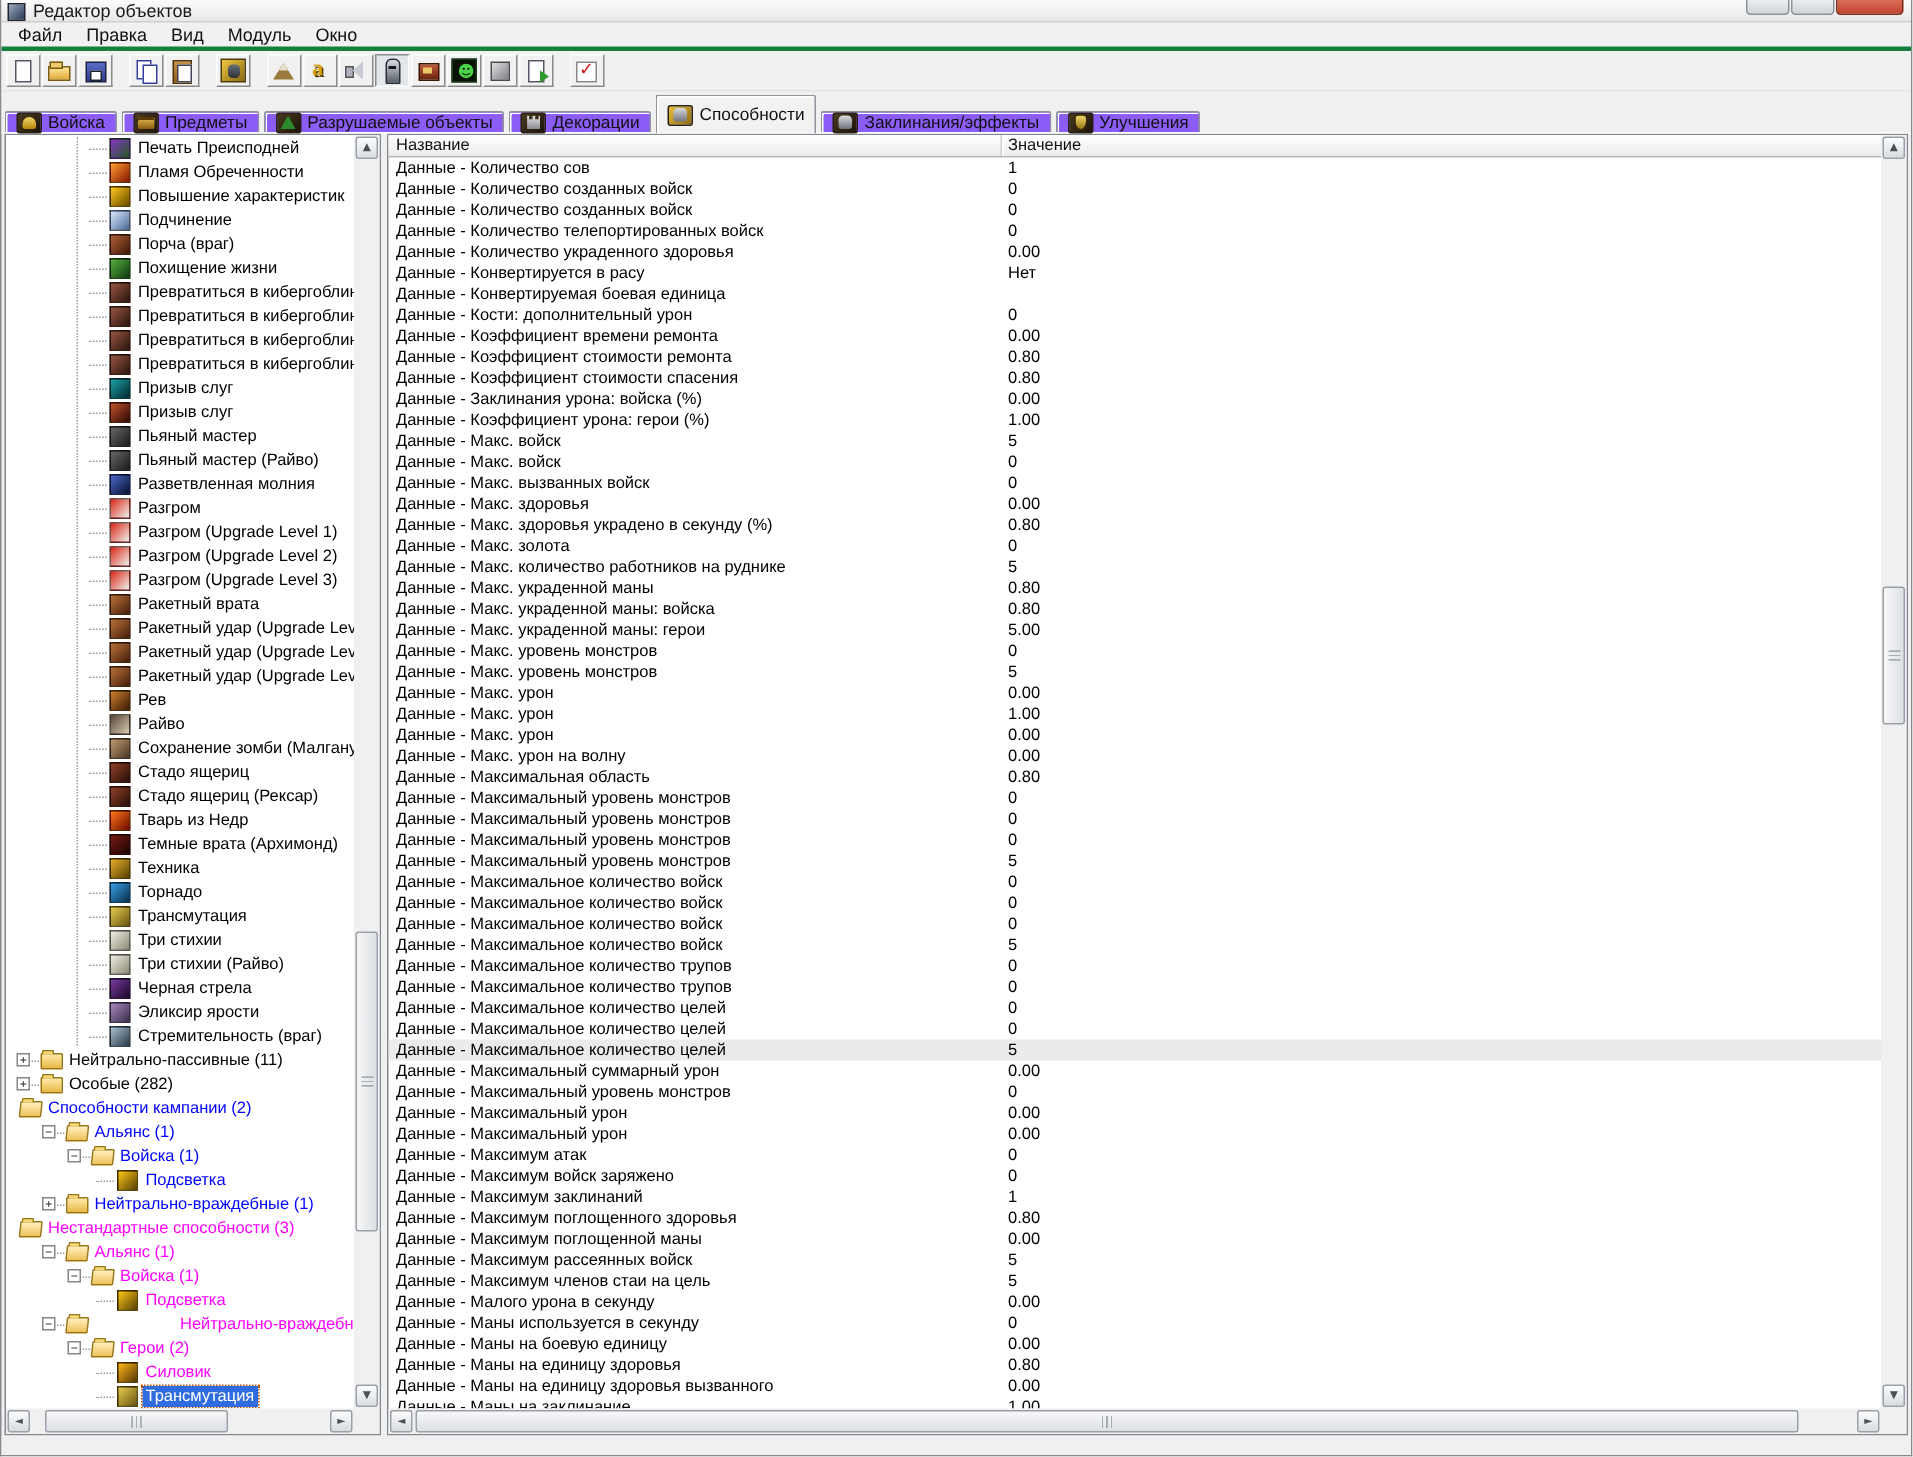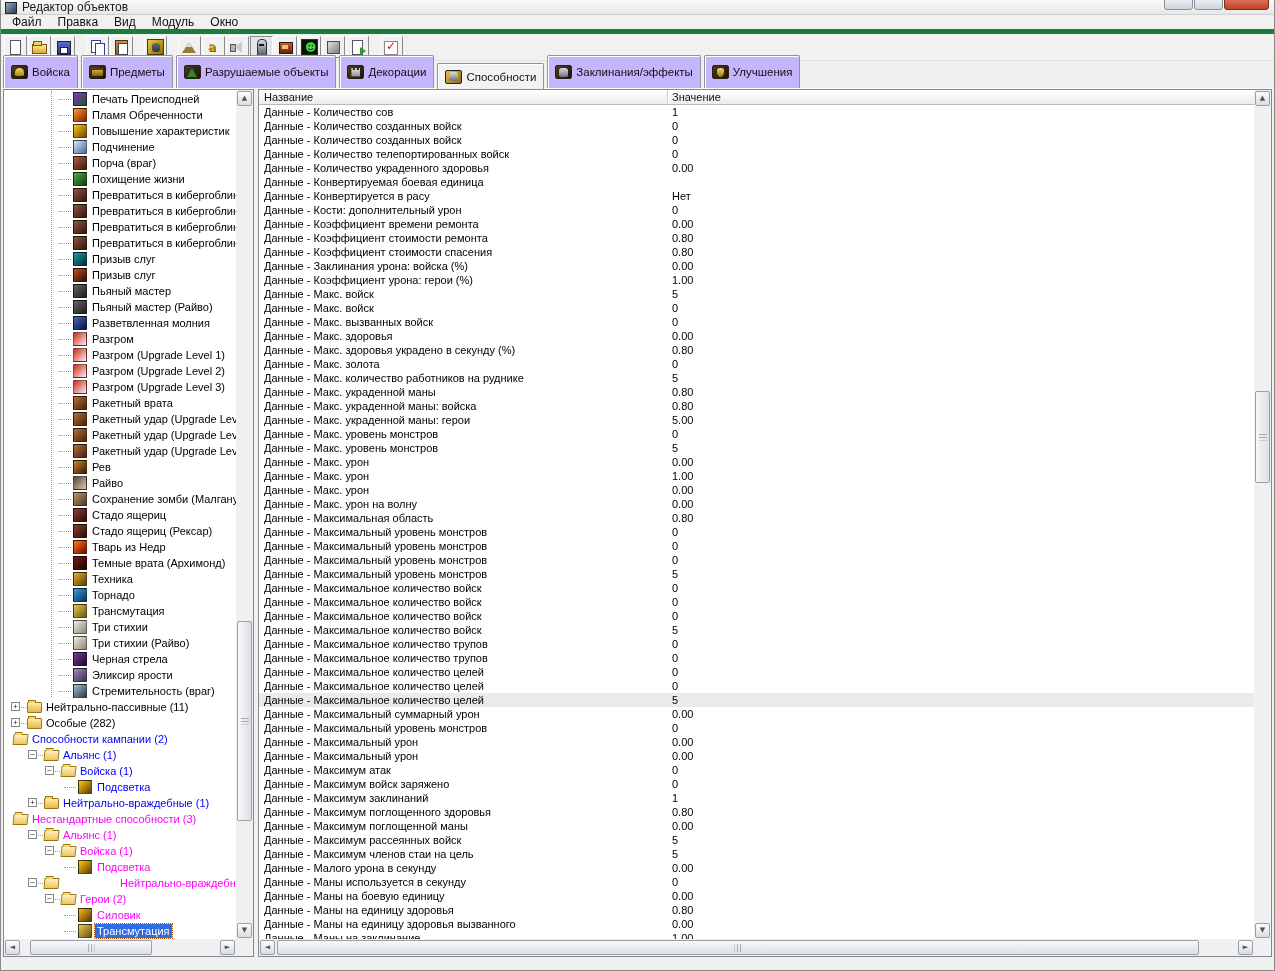--- a/index.html
+++ b/index.html
@@ -9,21 +9,21 @@
 
   
   .titlebar { position:relative; height:15px; background:linear-gradient(#fbfbfb,#e7e7e7); border-bottom:1px solid #cfcfcf; overflow:hidden; }
   .app-icon { position:absolute; left:4px; top:2px; width:12px; height:12px; background:linear-gradient(135deg,#9aa8bc,#2a3a55); border:1px solid #223; }
   .title { position:absolute; left:21px; top:0; font-size:12px; color:#1a1a1a; white-space:nowrap; }
   .winbtns { position:absolute; right:5px; top:-5px; display:flex; gap:1px; }
   .wbtn { width:29px; height:15px; border:1px solid #8a8f98; border-radius:0 0 3px 3px; background:linear-gradient(#f8f9fa,#cfd4da); }
   .wbtn.close { width:45px; background:linear-gradient(#e8836f,#c0432c); border-color:#7a2a1a; }
 
   
-  .menubar { height:19px; background:#f1f1f1; border-bottom:5px solid #15803d; display:flex; align-items:center; padding-left:3px; font-size:12px; color:#111; }
+  .menubar { height:19px; background:#f1f1f1; border-bottom:3px solid #15803d; display:flex; align-items:center; padding-left:3px; font-size:12px; color:#111; }
   .menu-item { padding:1px 8px; white-space:nowrap; }
 
   
   .toolbar { height:27px; background:#f1f1f1; border-bottom:1px solid #e2e2e2; display:flex; align-items:center; padding-left:3px; }
   .tbtn { width:23px; height:22px; border:1px solid; border-color:#fdfdfd #8a8a8a #8a8a8a #fdfdfd; background:#f1f1f1; display:flex; align-items:center; justify-content:center; margin-right:1px; }
   .tbtn.pressed { border-color:#8a8a8a #fdfdfd #fdfdfd #8a8a8a; background:#e3e6ea; }
   .tgap { width:10px; }
   .ti { position:relative; width:17px; height:16px; }
   .i-new::before { content:""; position:absolute; left:3px; top:1px; width:9px; height:13px; background:#fff; border:1px solid #556; }
   .i-open::before { content:""; position:absolute; left:1px; top:5px; width:13px; height:8px; background:linear-gradient(#ffe89a,#e0a838); border:1px solid #7a5a10; }
@@ -48,21 +48,21 @@
   .i-ai { background:#0a1206; border:1px solid #1a3a1a; }
   .i-ai::before { content:"\263B"; position:absolute; left:3px; top:1px; color:#4ad44a; font-size:11px; line-height:13px; font-family:"DejaVu Sans",sans-serif; }
   .i-cube::before { content:""; position:absolute; left:2px; top:2px; width:11px; height:11px; background:linear-gradient(135deg,#e0e0e0,#7e7e86); border:1px solid #4a4a50; }
   .i-import::before { content:""; position:absolute; left:3px; top:1px; width:9px; height:13px; background:#fff; border:1px solid #556; }
   .i-import::after { content:""; position:absolute; right:0; bottom:0; border-top:4px solid transparent; border-bottom:4px solid transparent; border-left:6px solid #2a9a2a; }
   .i-test::before { content:""; position:absolute; left:1px; top:2px; width:12px; height:12px; background:#fff; border:1px solid #888; }
   .i-test::after { content:"\2713"; position:absolute; left:3px; top:0; color:#c81818; font:bold 12px/14px "DejaVu Sans",sans-serif; }
 
   
   .tabbar { height:28px; background:#f0f0f0; display:flex; align-items:flex-end; padding-left:2px; border-bottom:1px solid #fbfbfb; position:relative; z-index:2; }
-  .tab { display:flex; align-items:center; gap:4px; height:33px; padding:0 7px; font-size:11.5px; color:#111; background:#c4b5fd; border:1px solid #8e939c; border-bottom:none; border-radius:2px 2px 0 0; box-shadow:inset 1px 1px 0 #ffffff; margin-right:3px; white-space:nowrap; }
+  .tab { display:flex; align-items:center; gap:4px; height:14px; padding:0 7px; font-size:11.5px; color:#111; background:#8b5cf6; border:1px solid #8e939c; border-bottom:none; border-radius:2px 2px 0 0; box-shadow:inset 1px 1px 0 #ffffff; margin-right:3px; white-space:nowrap; }
   .tab.active { height:26px; margin-bottom:-1px; background:#f2f2f2; z-index:3; }
   .tabico { position:relative; width:17px; height:14px; border:1px solid #2a2013; border-radius:2px; background:linear-gradient(135deg,#4a3b20,#1c1407); display:flex; align-items:center; justify-content:center; flex:0 0 auto; }
   .t-fist-gold { background:linear-gradient(135deg,#e8c040,#8a6a10); }
   .t-helmet i { width:9px; height:8px; background:linear-gradient(#f4d868,#b8860b); border-radius:5px 5px 2px 2px; }
   .t-chest i { width:11px; height:8px; background:linear-gradient(#e8c050,#8a5a10); border-radius:1px; box-shadow:inset 0 2px 0 #5a3a08; }
   .t-tree i { width:0; height:0; border-left:5px solid transparent; border-right:5px solid transparent; border-bottom:9px solid #2a8a2a; }
   .t-tower i { width:9px; height:9px; background:linear-gradient(#e8e8e8,#8a8a94); clip-path:polygon(0 0,15% 0,15% 28%,40% 28%,40% 0,60% 0,60% 28%,85% 28%,85% 0,100% 0,100% 100%,0 100%); }
   .t-fist-gold i, .t-fist i { width:9px; height:9px; background:linear-gradient(#d8dade,#70747c); border-radius:3px 3px 2px 2px; }
   .t-shield i { width:9px; height:11px; background:linear-gradient(#f0d868,#9a7a18); border:1px solid #3a2a08; border-radius:4px 4px 50% 50% / 3px 3px 60% 60%; }
 
@@ -538,26 +538,26 @@
           </div>
           <div class="prow">
             <span class="pname">Данные - Количество телепортированных войск</span>
             <span class="pval">0</span>
           </div>
           <div class="prow">
             <span class="pname">Данные - Количество украденного здоровья</span>
             <span class="pval">0.00</span>
           </div>
           <div class="prow">
+            <span class="pname">Данные - Конвертируется в расу</span>
+            <span class="pval">Нет</span>
+          </div>
+          <div class="prow">
             <span class="pname">Данные - Конвертируемая боевая единица</span>
             <span class="pval"></span>
-          </div>
-          <div class="prow">
-            <span class="pname">Данные - Конвертируется в расу</span>
-            <span class="pval">Нет</span>
           </div>
           <div class="prow">
             <span class="pname">Данные - Кости: дополнительный урон</span>
             <span class="pval">0</span>
           </div>
           <div class="prow">
             <span class="pname">Данные - Коэффициент времени ремонта</span>
             <span class="pval">0.00</span>
           </div>
           <div class="prow">

